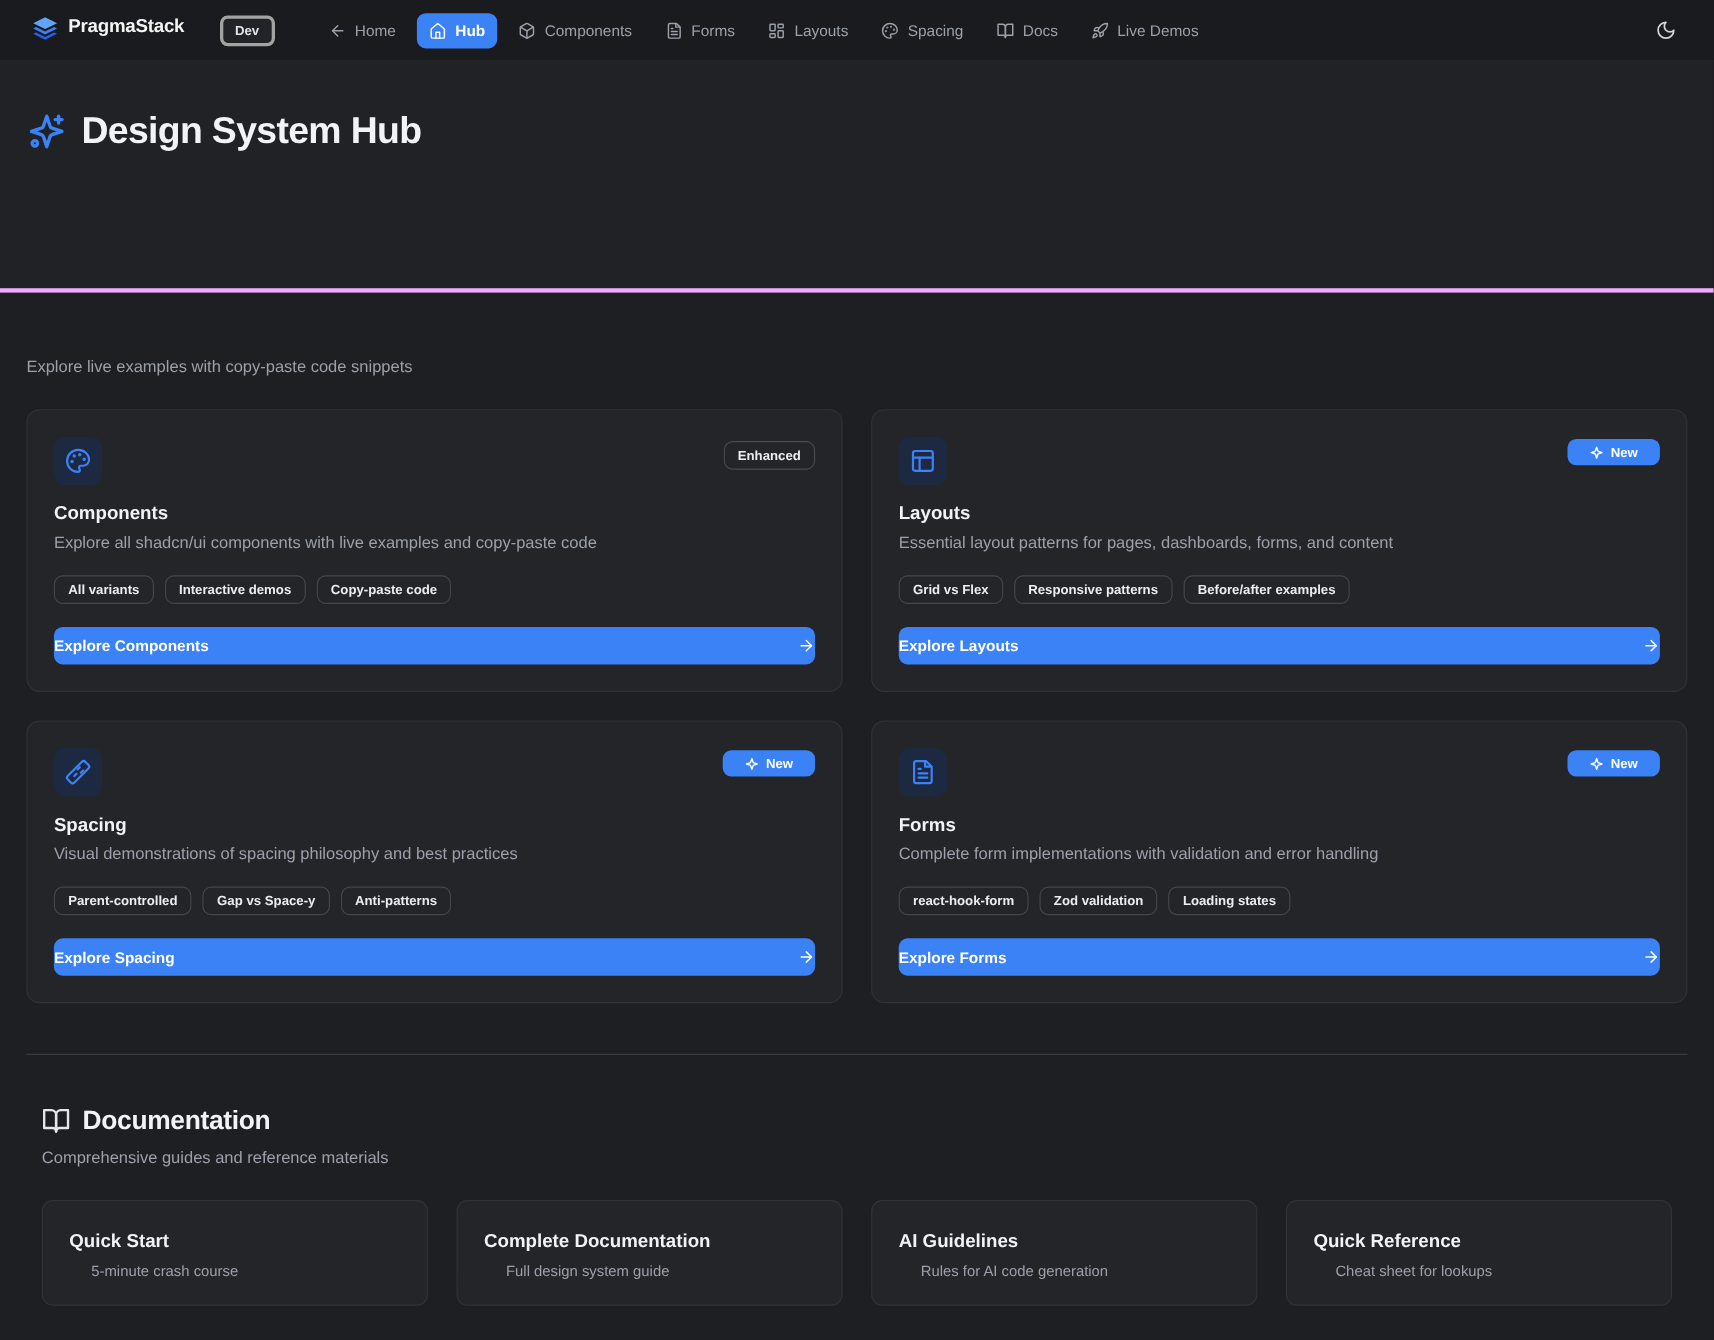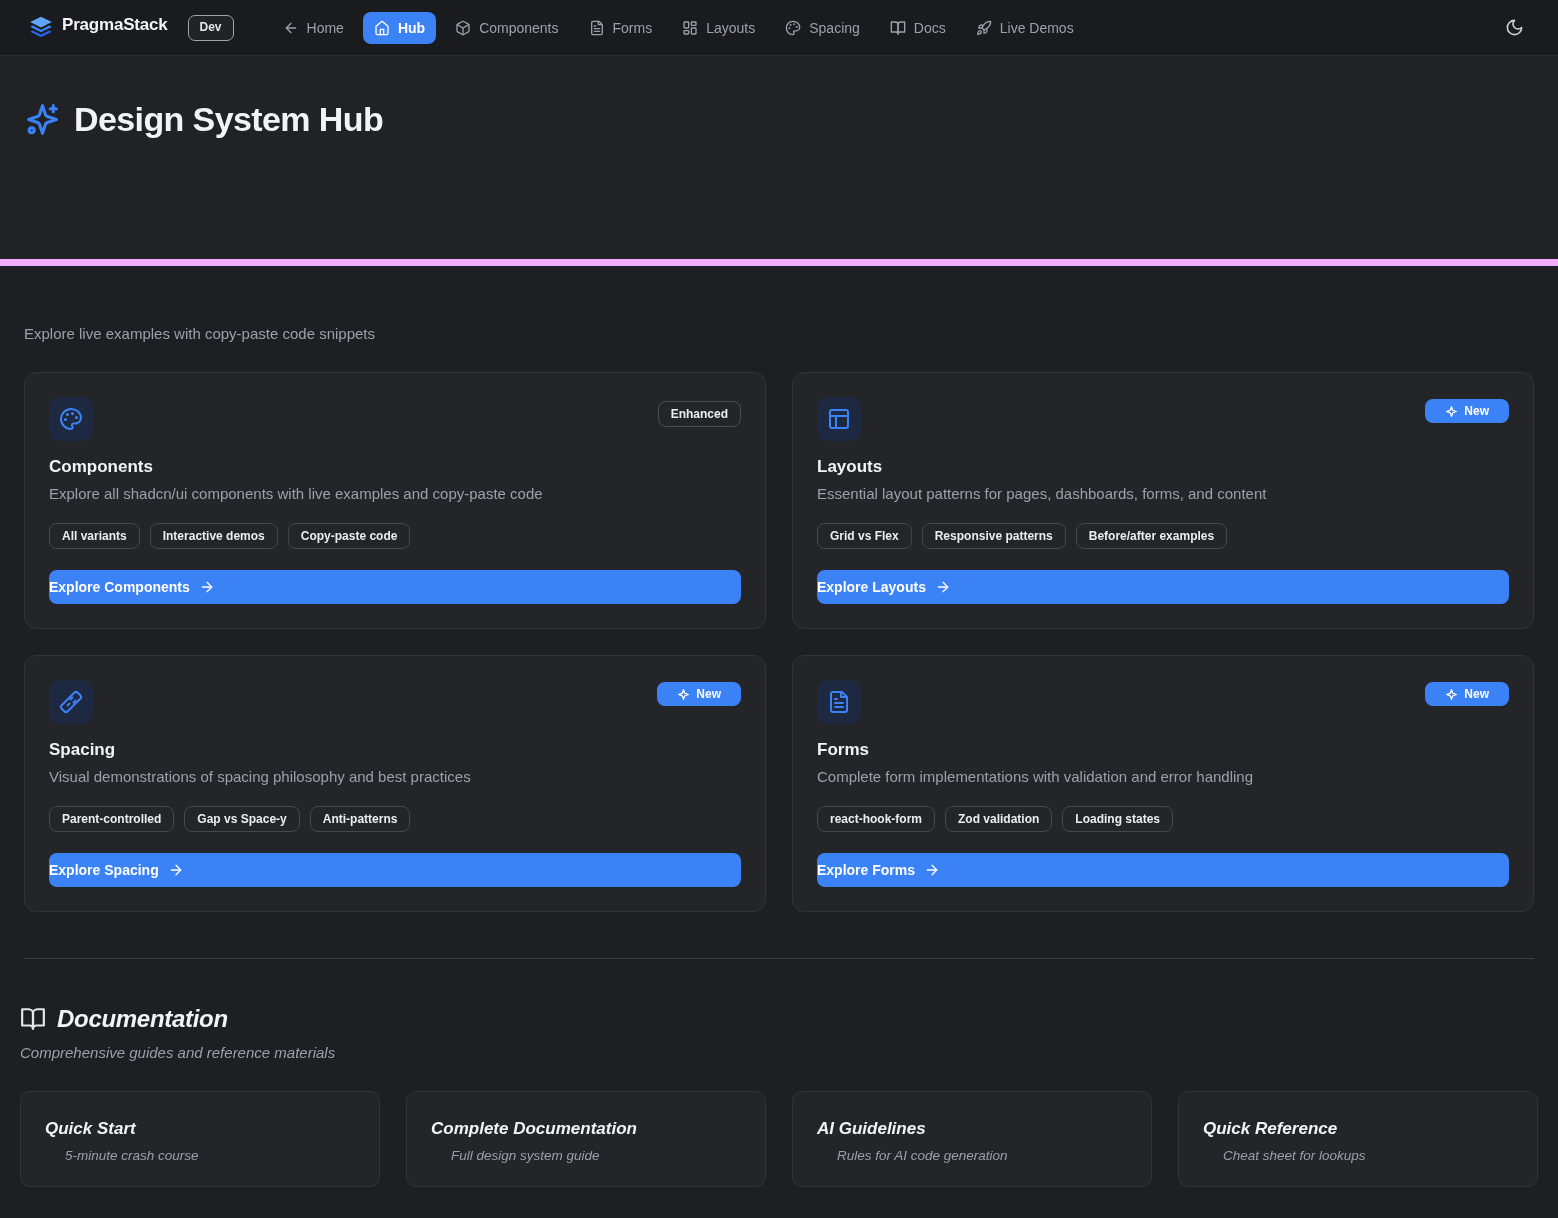--- a/index.html
+++ b/index.html
@@ -13,35 +13,35 @@
   svg { display:block; }
 
   
   .nav {
     height:56px; background:#1a1b1e; border-bottom:1px solid #2b2c2f;
     display:flex; align-items:center; padding:0 28px;
   }
   .brand { display:flex; gap:8px; cursor:pointer; }
   .brand-name { font-size:17px; font-weight:bold; color:#f4f4f5; letter-spacing:-0.2px; }
   .dev-badge {
-    margin-left:12px; font-size:12px; font-weight:bold; color:#e4e4e7;
-    border:1px solid #a3a3a3; background:#222327; border-radius:7px; padding:4px 11px;
+    margin-left:24px; font-size:12px; font-weight:bold; color:#e4e4e7;
+    border:3px solid #a3a3a3; background:#222327; border-radius:7px; padding:4px 11px;
   }
   .nav-links { display:flex; align-items:center; gap:8px; margin-left:38px; }
   .nav-link {
     display:flex; align-items:center; gap:8px; color:#9ba0aa; font-size:14px;
     padding:8px 11px; border-radius:8px; cursor:pointer; white-space:nowrap;
   }
   .nav-link.active { background:#3b82f6; color:#ffffff; font-weight:bold; }
   .nav-spacer { flex:1; }
   .moon-btn { color:#d4d4d8; padding:6px; cursor:pointer; }
 
   
   .hero {
-    background:#212226; border-bottom:7px solid #f0abfc;
+    background:#212226; border-bottom:4px solid #f0abfc;
     height:210px; padding:44px 24px 0;
   }
   .hero-title-row { display:flex; align-items:center; gap:13px; }
   .hero-title { font-size:34px; font-weight:bold; color:#f2f3f5; letter-spacing:-0.6px; }
   .hero-desc { margin-top:22px; font-size:17px; line-height:28px; color:#9ba0aa; max-width:750px; }
 
   
   .main { padding:48px 24px 0; }
   .section-heading { font-size:24px; font-weight:bold; color:#f2f3f5; letter-spacing:-0.3px; }
   .section-sub { margin-top:11px; font-size:15px; color:#9ba0aa; }
@@ -66,28 +66,28 @@
   .card-title { margin-top:16px; font-size:17px; font-weight:bold; color:#f2f3f5; }
   .card-desc { margin-top:8px; font-size:15px; color:#9ba0aa; }
   .tag-row { margin-top:21px; display:flex; gap:10px;align-items:center; }
   .tag {
     font-size:12px; font-weight:bold; color:#ededef;
     border:1px solid #46474c; border-radius:8px; padding:5px 12px;
   }
   .explore-btn {
     margin-top:21px; width:100%; height:34px; background:#3b82f6; border:none;
     border-radius:8px; color:#ffffff; font-size:14px; font-weight:bold;
-    display:flex; align-items:center; justify-content:flex-start; gap:9px;
+    display:flex; align-items:center; justify-content:space-between; gap:9px;
     cursor:pointer; font-family:inherit;
   }
 
   .divider { margin:46px 24px 0; border-top:1px solid #3d3e42; }
 
   
-  .docs { padding:46px 20px 0;font-style:italic; }
+  .docs { padding:46px 38px 0; }
   .docs-head { display:flex; align-items:center; gap:11px; }
   .docs-grid { margin-top:30px; display:grid; grid-template-columns:repeat(4,1fr); gap:26px; }
   .doc-card {
     background:#242529; border:1px solid #323337; border-radius:10px;
     padding:27px 24px; height:96px; cursor:pointer;
   }
   .doc-title { font-size:17px; font-weight:bold; color:#f2f3f5; }
   .doc-desc { margin-top:9px; font-size:13.5px; color:#9ba0aa;margin-left:20px; }
 </style>
 </head>

